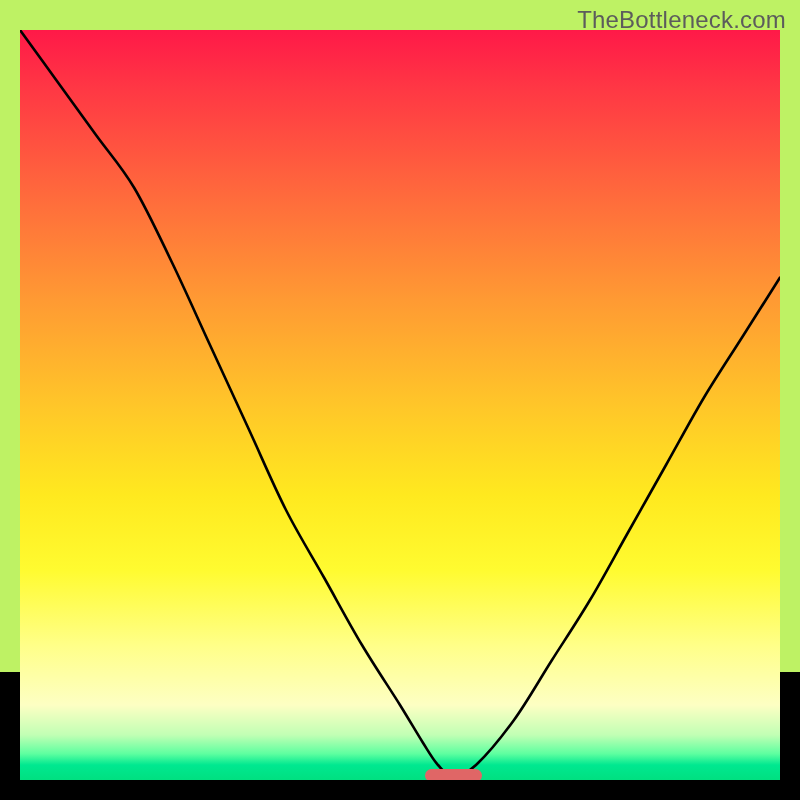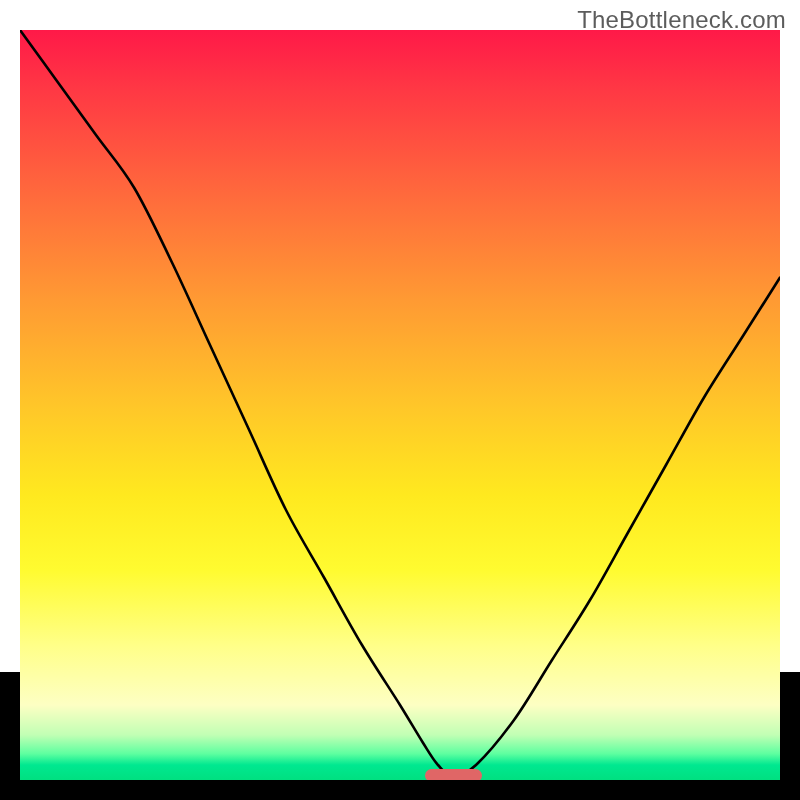--- a/index.html
+++ b/index.html
@@ -7,21 +7,21 @@
     padding: 0;
     width: 800px;
     height: 800px;
     background: #000;
     font-family: Arial, Helvetica, sans-serif;
   }
   .frame {
     position: relative;
     width: 800px;
     height: 672px;
-    background: #ffffff;
+    background: #bef264;
   }
   .watermark {
     position: absolute;
     top: 6px;
     right: 14px;
     color: #5c5c5c;
     font-size: 24px;
     font-weight: 400;
     letter-spacing: 0.2px;
     z-index: 20;

